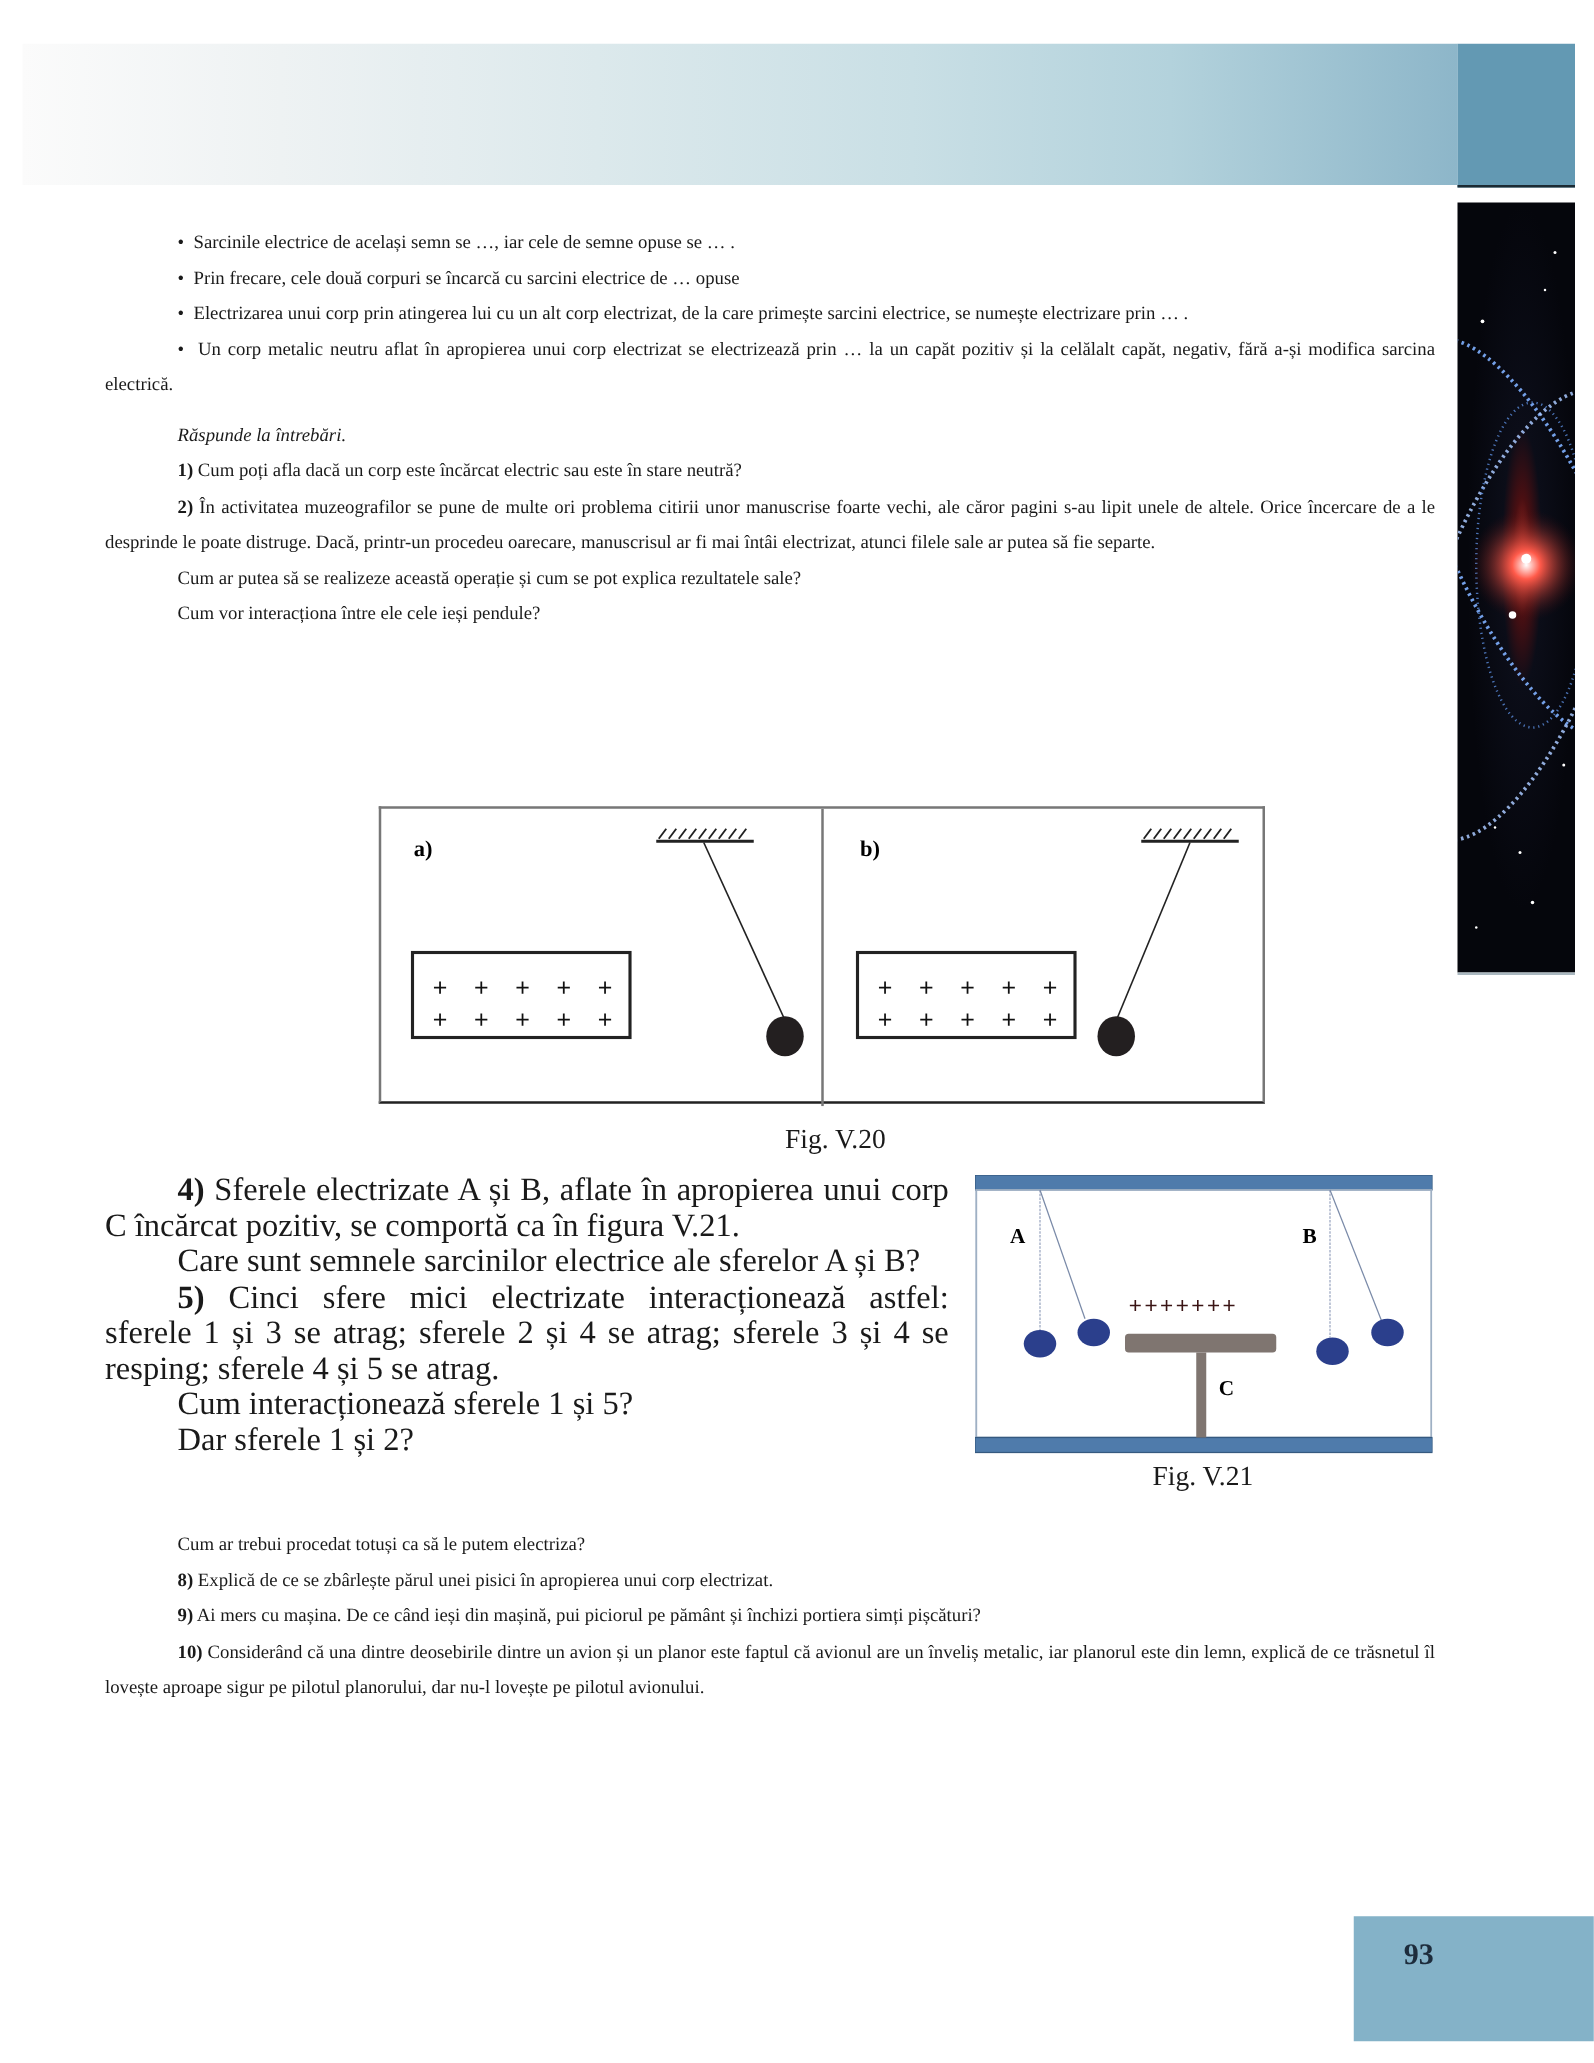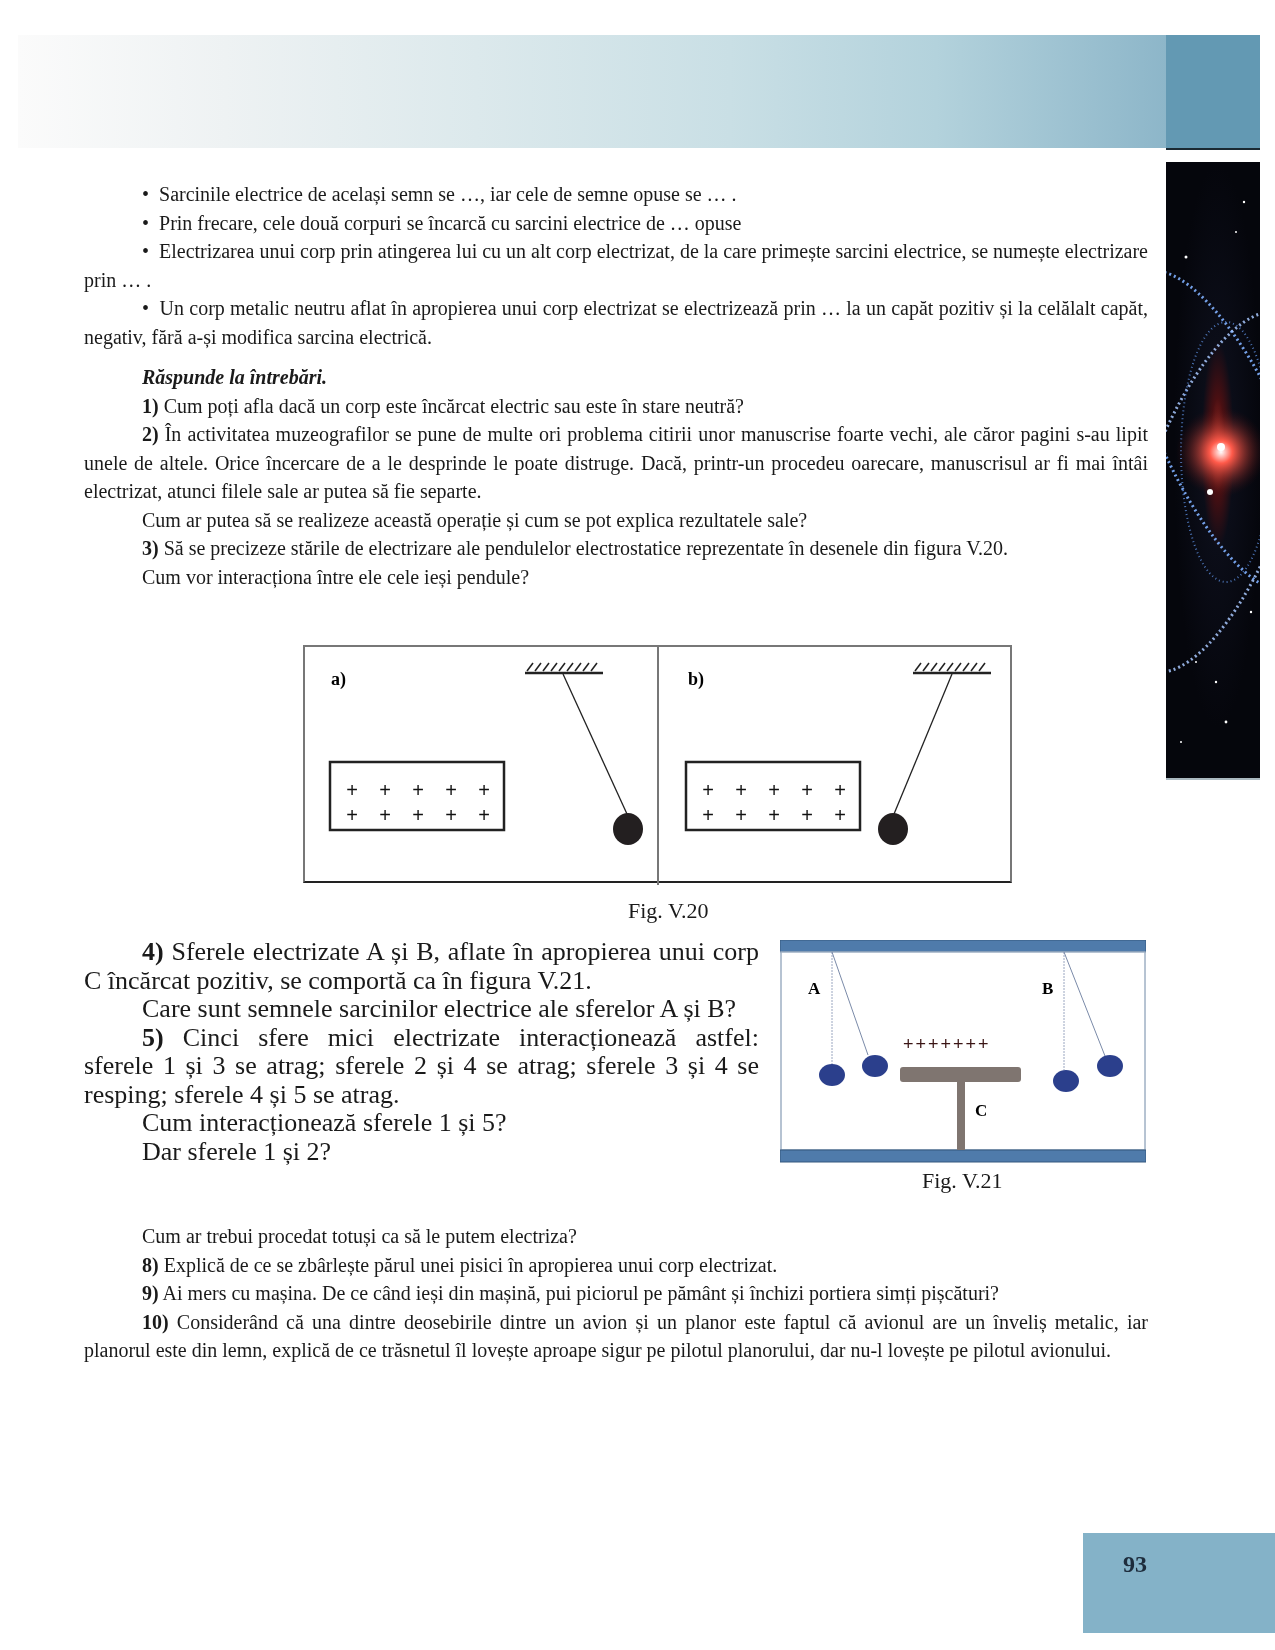--- a/index.html
+++ b/index.html
@@ -6,25 +6,25 @@
   body { width:1275px; height:1650px; position:relative; overflow:hidden;
          font-family:"Liberation Serif", serif; color:#1a1a1a; }
   .header-band { position:absolute; left:18px; top:35px; width:1148px; height:113px;
     background:linear-gradient(to right,#fbfbfb 0%,#eef2f3 18%,#dce9ec 40%,#c9dfe5 62%,#b3d2dc 80%,#8db6c9 100%); }
   .header-tab { position:absolute; left:1166px; top:35px; width:94px; height:113px; background:#6399b3;
     border-bottom:2px solid #1b2a33; }
   .side-image { position:absolute; left:1166px; top:162px; width:94px; height:616px; overflow:hidden;
     background:radial-gradient(ellipse at 55% 46%, #a52a22 0%, #4a0f12 10%, #0b0d18 22%, #05060c 60%);
     border-bottom:2px solid #aab8c0; }
   .side-image svg { position:absolute; left:0; top:0; }
-  .text { position:absolute; left:84px; width:1064px; font-size:20px; line-height:28.5px; text-align:justify; }
+  .text { position:absolute; left:84px; width:1064px; font-size:15px; line-height:28.5px; text-align:justify; }
   .p { margin:0; text-indent:0; }
   .ind { text-indent:58px; }
   .nb { font-weight:bold; }
-  .heading { font-weight:bold; font-style:italic; }
+  .heading { font-weight:normal; font-style:italic; }
   .gap { height:12px; }
   .fig20 { position:absolute; left:303px; top:645px; width:709px; height:238px; border:2px solid #777; border-bottom:2px solid #222; box-sizing:border-box; }
   .fig20 svg { position:absolute; left:0; top:0; }
   .caption { position:absolute; font-size:22px; font-family:"Liberation Serif", serif; }
   .fig21 { position:absolute; left:780px; top:940px; width:366px; height:224px; }
   .col-text { position:absolute; left:84px; width:675px; font-size:26px; line-height:28.5px; text-align:justify; }
   .pagebox { position:absolute; left:1083px; top:1533px; width:214px; height:100px; background:#84b2c8; }
   .pagenum { position:absolute; left:40px; top:18px; font-family:"Liberation Serif", serif; font-weight:bold; font-size:24px; color:#1d2c3c; }
 </style>
 </head>
@@ -64,21 +64,20 @@
 <div class="text" style="top:180px;">
   <p class="p ind"><span>•&nbsp;&nbsp;</span><span>Sarcinile electrice de același semn se …, iar cele de semne opuse se … .</span></p>
   <p class="p ind"><span>•&nbsp;&nbsp;</span><span>Prin frecare, cele două corpuri se încarcă cu sarcini electrice de … opuse</span></p>
   <p class="p ind"><span>•&nbsp;&nbsp;</span><span>Electrizarea unui corp prin atingerea lui cu un alt corp electrizat, de la care primește sarcini electrice, se numește electrizare prin … .</span></p>
   <p class="p ind"><span>•&nbsp;&nbsp;</span><span>Un corp metalic neutru aflat în apropierea unui corp electrizat se electrizează prin … la un capăt pozitiv și la celălalt capăt, negativ, fără a-și modifica sarcina electrică.</span></p>
   <div class="gap"></div>
   <p class="p ind heading">Răspunde la întrebări.</p>
   <p class="p ind"><span class="nb">1)</span><span> Cum poți afla dacă un corp este încărcat electric sau este în stare neutră?</span></p>
   <p class="p ind"><span class="nb">2)</span><span> În activitatea muzeografilor se pune de multe ori problema citirii unor manuscrise foarte vechi, ale căror pagini s-au lipit unele de altele. Orice încercare de a le desprinde le poate distruge. Dacă, printr-un procedeu oarecare, manuscrisul ar fi mai întâi electrizat, atunci filele sale ar putea să fie separte.</span></p>
   <p class="p ind">Cum ar putea să se realizeze această operație și cum se pot explica rezultatele sale?</p>
-  <p class="p ind"><span class="nb">3)</span><span> Să se precizeze stările de electrizare ale pendulelor electrostatice reprezentate în desenele din figura V.20.</span></p>
   <p class="p ind">Cum vor interacționa între ele cele ieși pendule?</p>
 </div>
 
 <div class="fig20">
   <svg width="709" height="238" viewBox="0 0 709 238">
     <line x1="353" y1="0" x2="353" y2="238" stroke="#777" stroke-width="2"></line>
 
     <text x="26" y="38" font-family="Liberation Serif, serif" font-weight="bold" font-size="18">a)</text>
     <g stroke="#222" stroke-width="1.5">
       <line x1="220" y1="26" x2="298" y2="26" stroke-width="2.5"></line>

